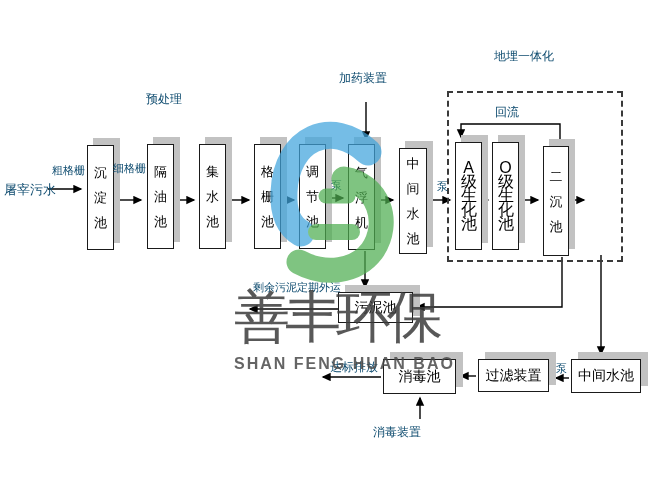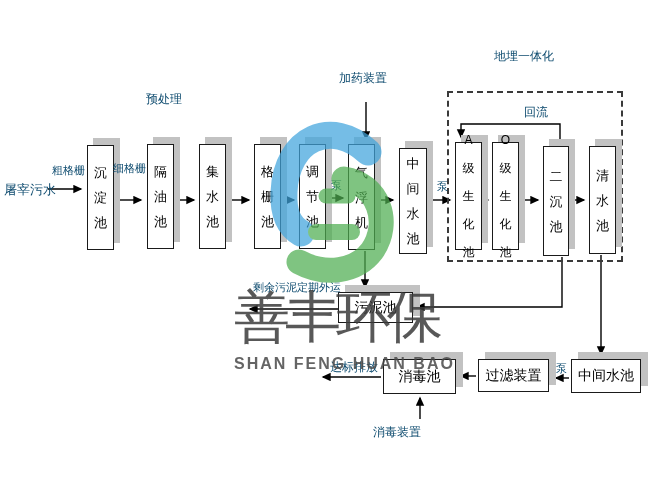--- a/index.html
+++ b/index.html
@@ -11,21 +11,21 @@
   .tank{
     position:absolute;box-sizing:border-box;background:#fff;border:1.5px solid #1a1a1a;
     box-shadow:6px -7px 0 0 #c2c2c2;display:flex;align-items:center;justify-content:center;
     z-index:2;
   }
   .tank .vlabel{
     display:block;width:15px;font-size:13px;line-height:25px;text-align:center;
     word-break:break-all;white-space:normal;
   }
   .tank.c4 .vlabel{line-height:25px;}
-  .tank.c5 .vlabel{font-size:12px;line-height:28px;}
+  .tank.c5 .vlabel{font-size:16px;line-height:14px;}
   .hbox{
     position:absolute;box-sizing:border-box;background:#fff;border:1.5px solid #1a1a1a;
     box-shadow:7px -7px 0 0 #c2c2c2;display:flex;align-items:center;justify-content:center;
     font-size:14px;z-index:2;
   }
   
   .lbl{position:absolute;z-index:3;white-space:nowrap;color:#0c4a6e;}
   .fs11{font-size:11px;} .fs12{font-size:12px;} .fs13{font-size:13px;}
   
   .dashed{
@@ -117,44 +117,41 @@
     </div>
   <div class="tank c5" style="left:455px;top:142px;width:27px;height:108px">
       <span class="vlabel">A级生化池</span>
     </div>
   <div class="tank c5" style="left:492px;top:142px;width:27px;height:108px">
       <span class="vlabel">O级生化池</span>
     </div>
   <div class="tank" style="left:543px;top:146px;width:26px;height:110px">
       <span class="vlabel">二沉池</span>
     </div>
-  <div class="tank" style="left:589px;top:146px;width:27px;height:108px">
-      <span class="vlabel">清水池</span>
-    </div>
 
   <div class="hbox" style="left:338px;top:292px;width:75px;height:31px">
       <span>污泥池</span>
     </div>
   <div class="hbox" style="left:383px;top:359px;width:73px;height:35px">
       <span>消毒池</span>
     </div>
   <div class="hbox" style="left:478px;top:359px;width:71px;height:33px">
       <span>过滤装置</span>
     </div>
   <div class="hbox" style="left:571px;top:359px;width:70px;height:34px">
       <span>中间水池</span>
     </div>
 
   <span class="lbl fs13" style="left:4px;top:181px">屠宰污水</span>
   <span class="lbl fs11" style="left:52px;top:163px">粗格栅</span>
   <span class="lbl fs11" style="left:113px;top:161px">细格栅</span>
   <span class="lbl fs12" style="left:146px;top:91px">预处理</span>
   <span class="lbl fs12" style="left:339px;top:70px">加药装置</span>
   <span class="lbl fs12" style="left:494px;top:48px">地埋一体化</span>
-  <span class="lbl fs12" style="left:524px;top:104px">回流</span>
+  <span class="lbl fs12" style="left:495px;top:104px">回流</span>
   <span class="lbl fs11" style="left:331px;top:178px">泵</span>
   <span class="lbl fs11" style="left:437px;top:179px">泵</span>
   <span class="lbl fs11" style="left:556px;top:361px">泵</span>
   <span class="lbl fs11" style="left:253px;top:280px">剩余污泥定期外运</span>
   <span class="lbl fs12" style="left:330px;top:359px">达标排放</span>
   <span class="lbl fs12" style="left:373px;top:424px">消毒装置</span>
 
   <svg id="wm-logo" width="650" height="500">
     <g opacity="0.72">
       <path d="M 368 152 C 332 118, 286 138, 284 192 C 283 214, 289 226, 301 233" stroke="#41a5dd" stroke-width="27" fill="none" stroke-linecap="round"></path>

